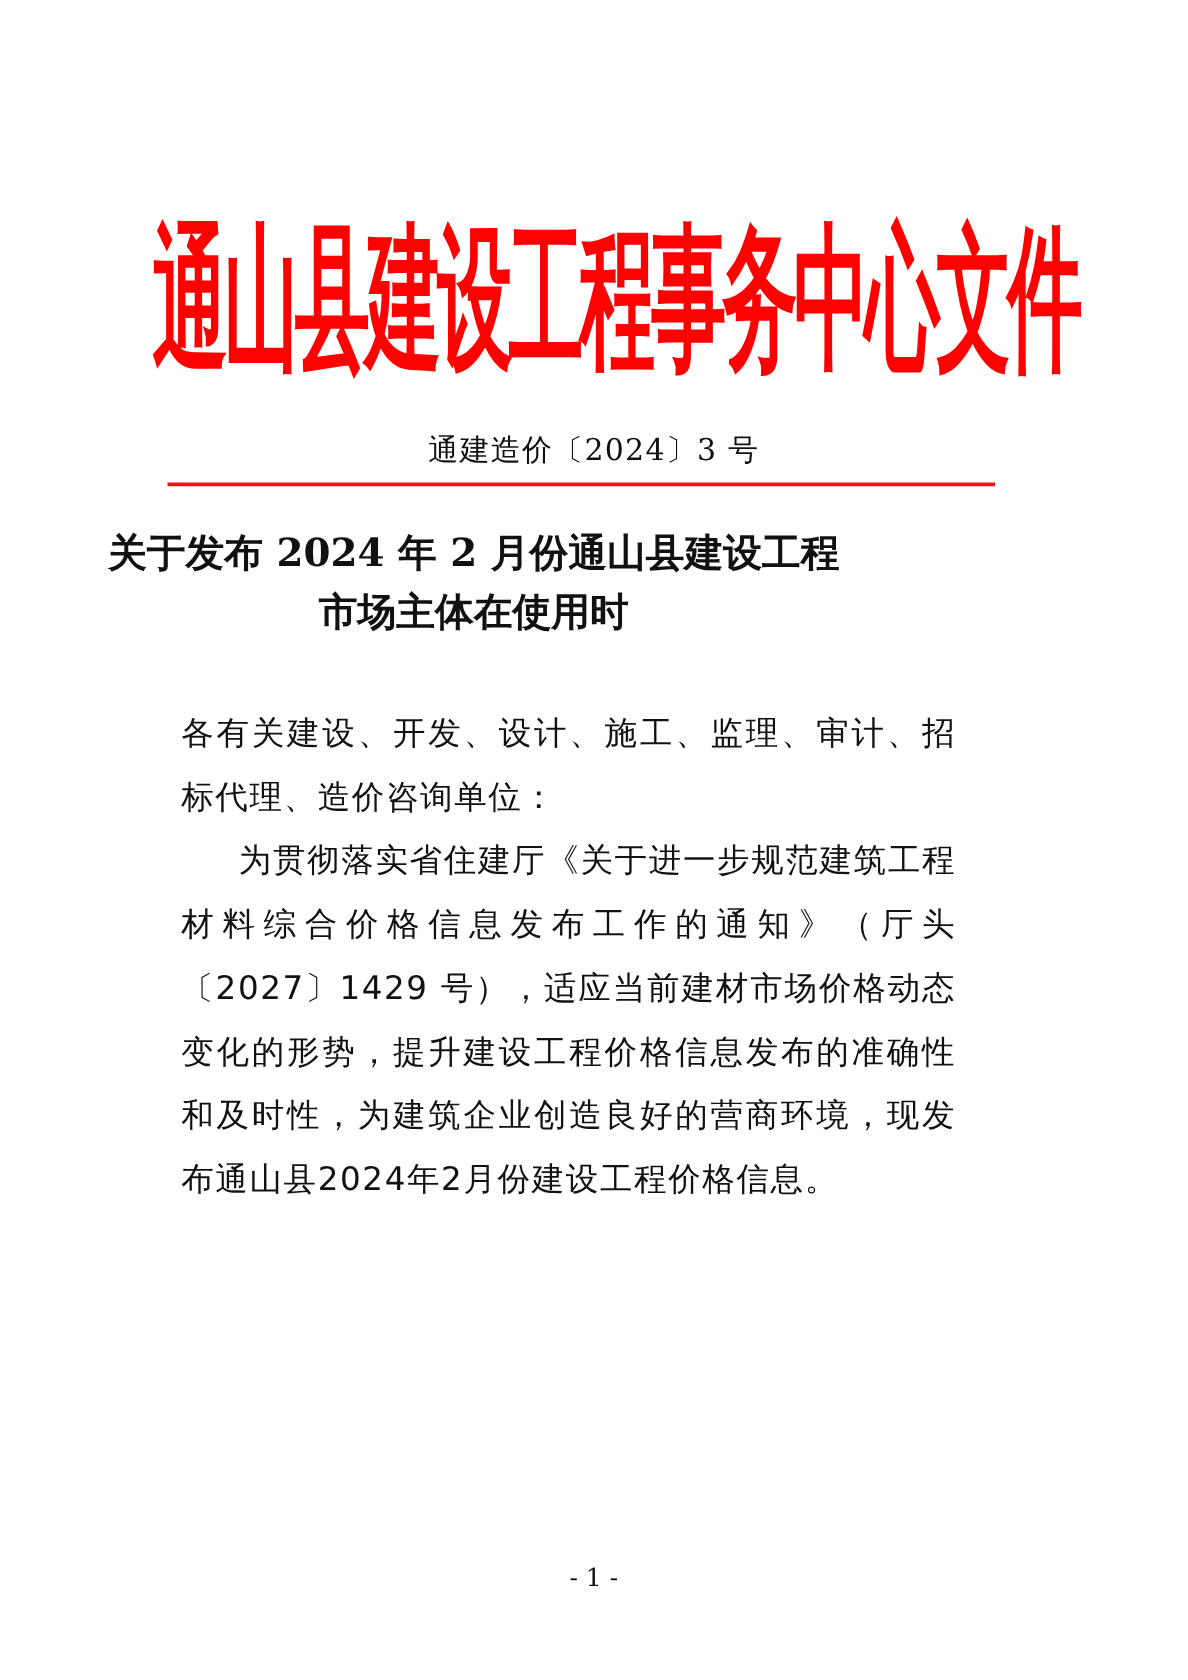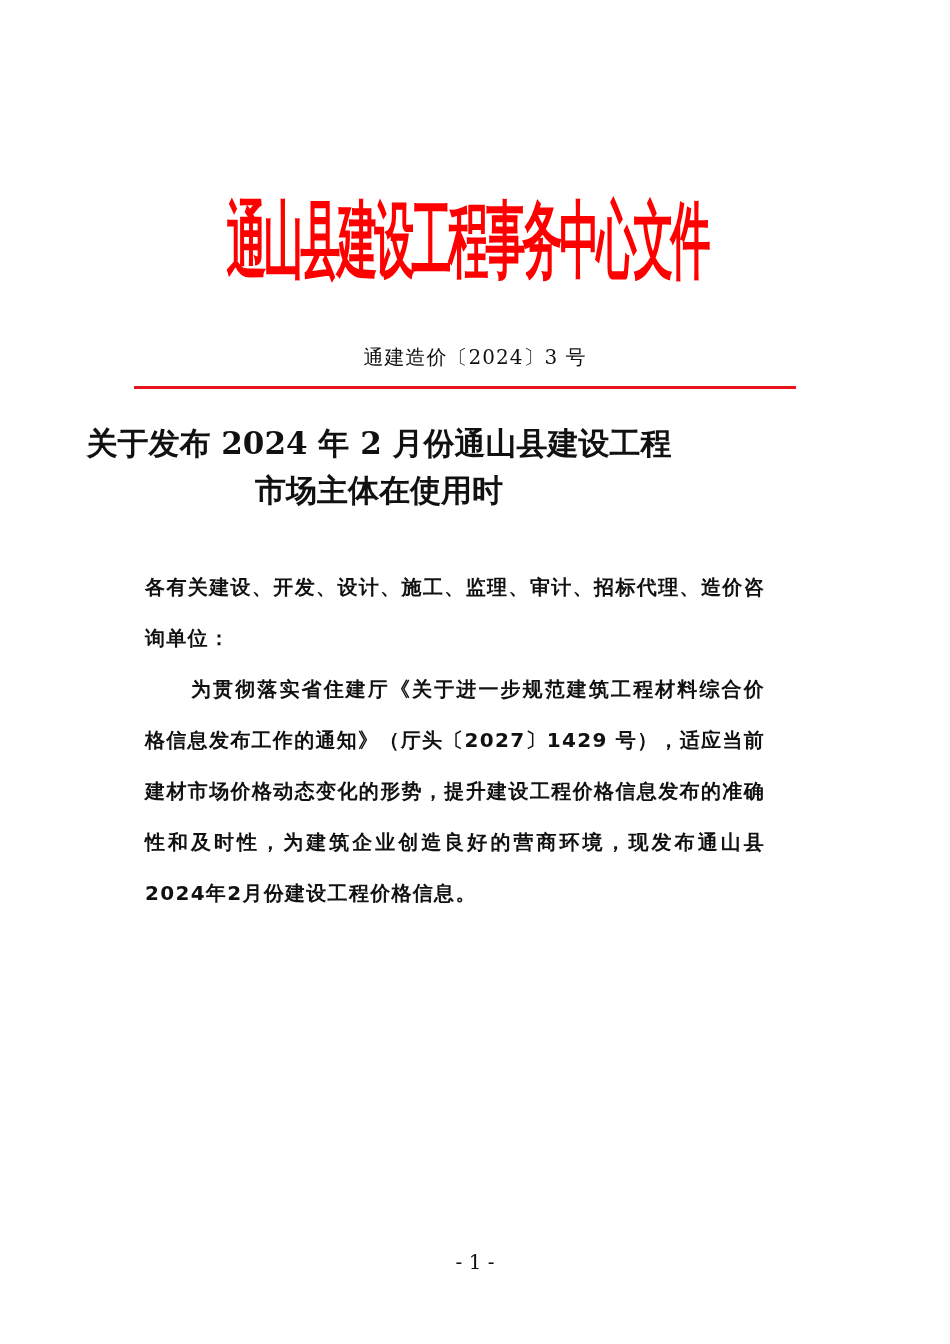--- a/index.html
+++ b/index.html
@@ -1,22 +1,22 @@
 <!DOCTYPE html>
 <html><head>
 <meta charset="utf-8">
 <style>
   html, body { margin: 0; padding: 0; background: #ffffff; }
   body { width: 950px; height: 1344px; position: relative; overflow: hidden; font-family: "DejaVu Serif", "Liberation Serif", serif; color: #111; }
-  .masthead { position: absolute; left: 132px; top: 160px; width: 670px; height: 160px; color: #ff0000; font-family: "DejaVu Serif", serif; font-weight: bold; font-size: 40px; line-height: 160px; text-align: center; white-space: nowrap; }
+  .masthead { position: absolute; left: 122px; top: 160px; width: 670px; height: 160px; color: #ff0000; font-family: "DejaVu Serif", serif; font-weight: bold; font-size: 60px; line-height: 160px; text-align: center; white-space: nowrap; }
   .masthead span { display: inline-block; transform: scaleY(2.1); transform-origin: center; letter-spacing: -3px; }
-  .docno { position: absolute; left: 0; width: 950px; top: 344px; text-align: center; font-size: 20px; letter-spacing: 1px; font-family: "DejaVu Serif", serif; }
+  .docno { position: absolute; left: 0; width: 950px; top: 344px; text-align: center; font-size: 24px; letter-spacing: 1px; font-family: "DejaVu Serif", serif; }
   .redline { position: absolute; left: 134px; top: 386px; width: 662px; height: 3px; background: #e8141b; }
   .title { position: absolute; left: 0; width: 758px; top: 420px; text-align: center; font-size: 31px; font-weight: bold; line-height: 47px; font-family: "DejaVu Serif", serif; }
-  .body { position: absolute; left: 145px; top: 562px; width: 620px; font-size: 20px; line-height: 51px; font-family: "DejaVu Sans", sans-serif; letter-spacing: 1.3px; font-weight: bold; }
+  .body { position: absolute; left: 145px; top: 562px; width: 620px; font-size: 26px; line-height: 51px; font-family: "DejaVu Sans", sans-serif; letter-spacing: 1.3px; }
   .body p { margin: 0; text-align: justify; }
   .indent { text-indent: 46px; }
   .pagenum { position: absolute; left: 0; width: 950px; top: 1250px; text-align: center; font-size: 20px; font-family: "DejaVu Serif", serif; }
 </style>
 </head>
 <body>
 
 <div class="masthead"><span>通山县建设工程事务中心文件</span></div>
 <div class="docno">通建造价〔2024〕3 号</div>
 <div class="redline"></div>

